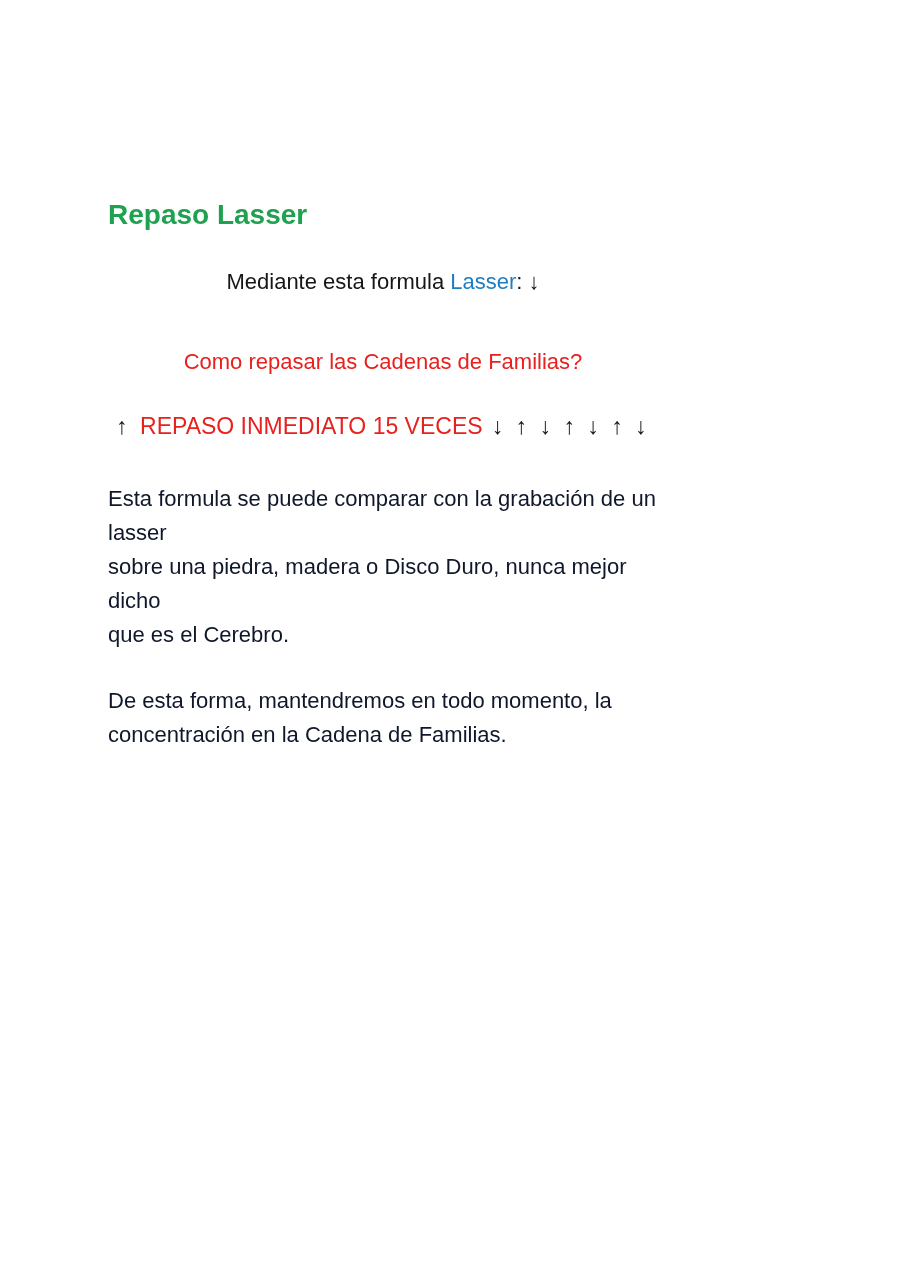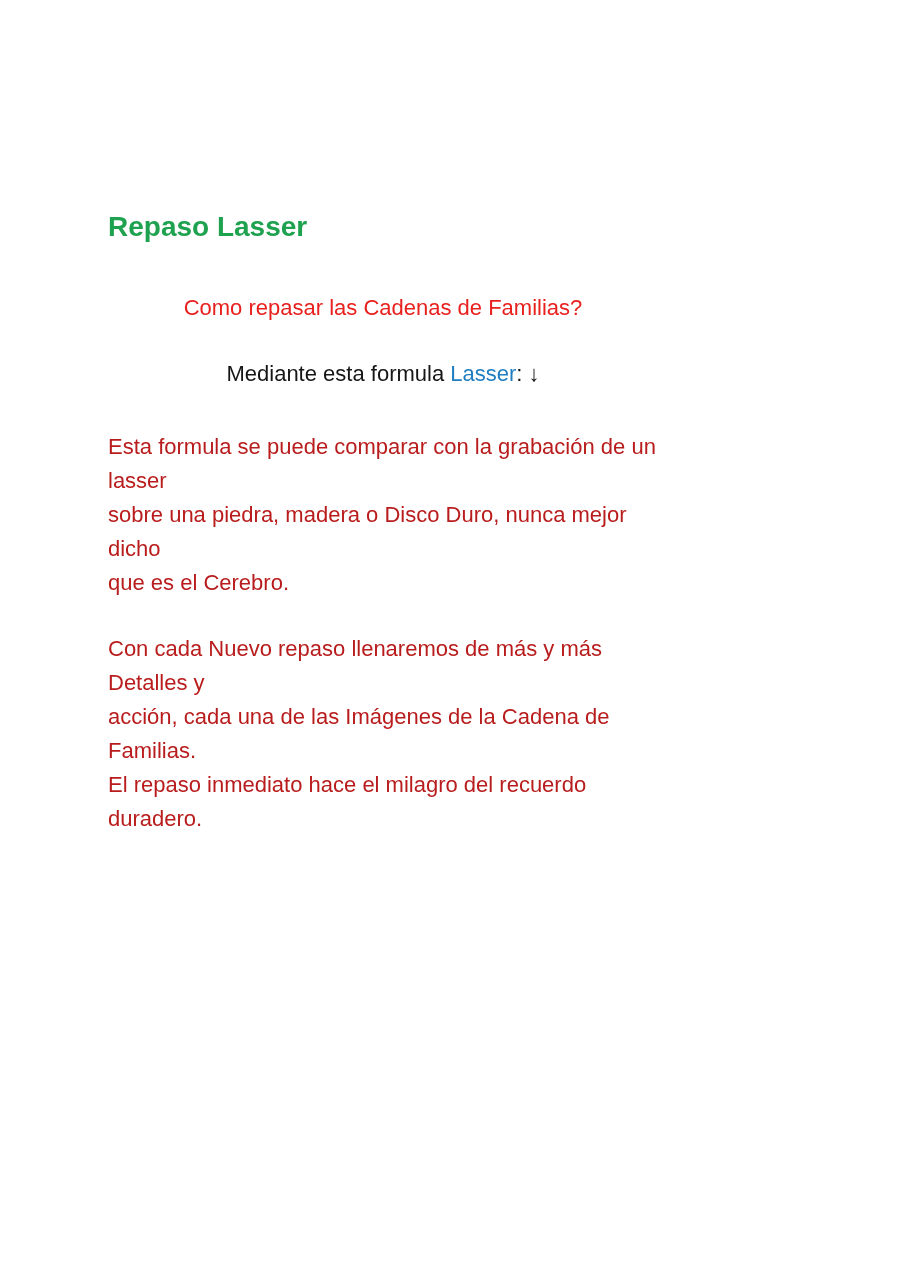--- a/index.html
+++ b/index.html
@@ -6,21 +6,21 @@
     margin: 0;
     padding: 0;
     background: #ffffff;
   }
   .page {
     position: relative;
     width: 766px;
     height: 1280px;
     background: #ffffff;
     box-sizing: border-box;
-    padding: 16px 108px;
+    padding: 4px 108px;
     overflow: hidden;
     font-family: "Liberation Sans", sans-serif;
     color: #161616;
   }
   .doc-title {
     margin: 196px 0 0 0;
     font-size: 28px;
     line-height: 30px;
     font-weight: bold;
     color: #1fa24f;
@@ -48,39 +48,41 @@
   .black-text { color: #161616; }
   .arrows { letter-spacing: 3px; }
   .body-copy {
     margin-top: 42px;
   }
   .body-copy p {
     margin: 0 0 32px 0;
     font-size: 22px;
     line-height: 34px;
     white-space: pre-line;
-    color: #b91c1c;
+    color: #0f172a;
   }
 </style>
 </head>
 <body>
 
 <div class="page">
 
   <h1 class="doc-title">Repaso Lasser</h1>
 
-  <p class="center-line subtitle">Como repasar las Cadenas de Familias?</p>
-
   <p class="center-line formula-line">
     <span class="black-text">Mediante esta formula </span><span class="blue-text">Lasser</span><span class="black-text">: ↓</span>
   </p>
 
+  <p class="center-line subtitle">Como repasar las Cadenas de Familias?</p>
+
+  <p class="center-line repeat-line">
+    <span class="black-text arrows">↑ </span><span class="red-text">REPASO INMEDIATO 15 VECES</span><span class="black-text arrows"> ↓ ↑ ↓ ↑ ↓ ↑ ↓</span>
+  </p>
 
   <div class="body-copy">
     <p>Esta formula se puede comparar con la grabación de un lasser
 sobre una piedra, madera o Disco Duro, nunca mejor dicho
 que es el Cerebro.</p>
-    <p>Con cada Nuevo repaso llenaremos de más y más Detalles y
-acción, cada una de las Imágenes de la Cadena de Familias.
-El repaso inmediato hace el milagro del recuerdo duradero.</p>
+    <p>De esta forma, mantendremos en todo momento, la
+concentración en la Cadena de Familias.</p>
   </div>
 
 </div>
 
 </body></html>

